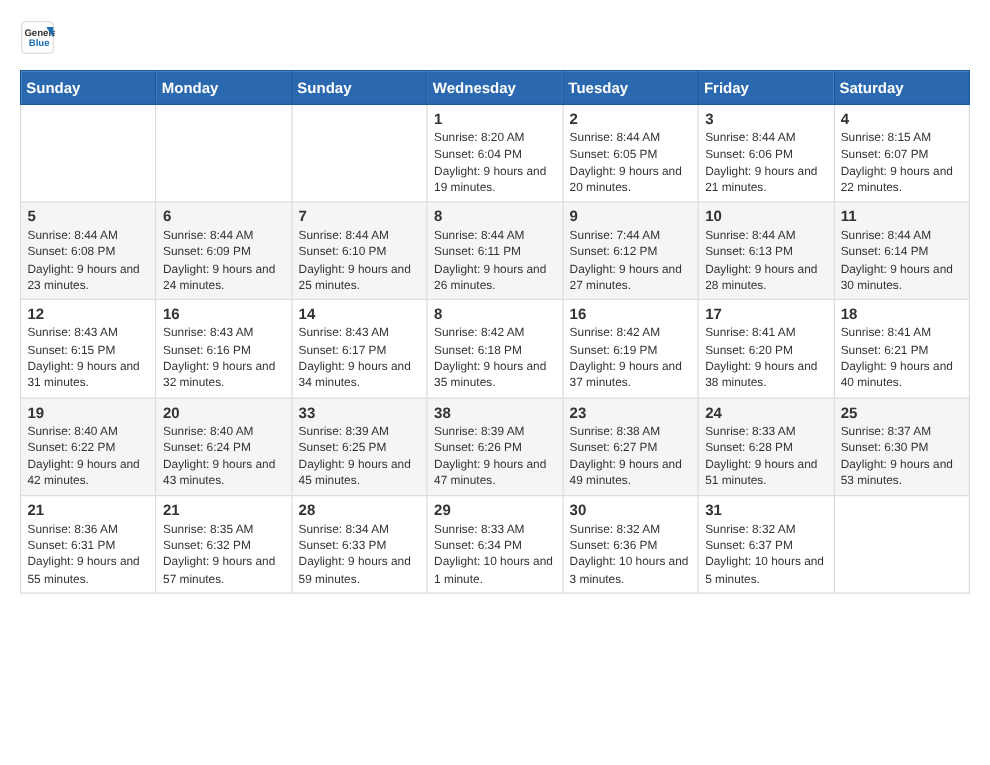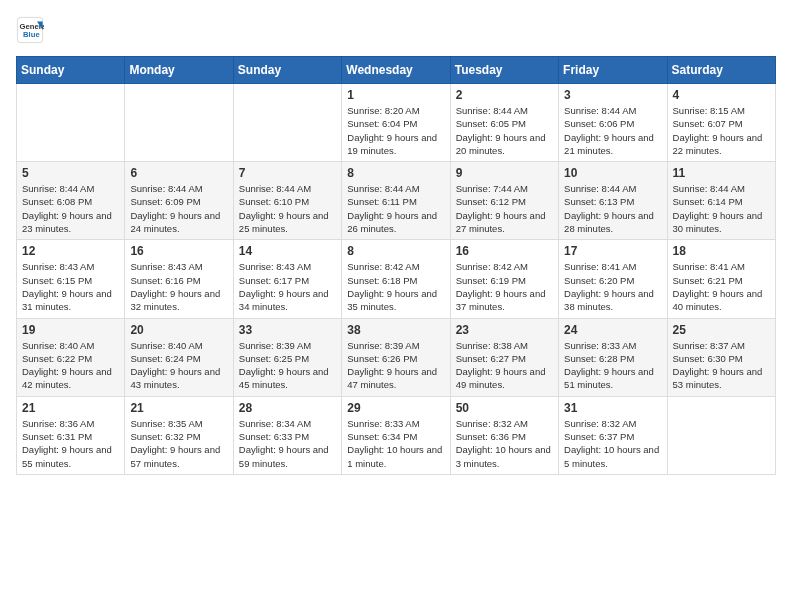--- a/index.html
+++ b/index.html
@@ -333,21 +333,21 @@
 and 59 minutes.</div>
         </td>
         <td>
           <span class="day-num">29</span>
           <div class="day-info">Sunrise: 8:33 AM
 Sunset: 6:34 PM
 Daylight: 10 hours
 and 1 minute.</div>
         </td>
         <td>
-          <span class="day-num">50</span>
+          <span class="day-num">30</span>
           <div class="day-info">Sunrise: 8:32 AM
 Sunset: 6:36 PM
 Daylight: 10 hours
 and 3 minutes.</div>
         </td>
         <td>
           <span class="day-num">31</span>
           <div class="day-info">Sunrise: 8:32 AM
 Sunset: 6:37 PM
 Daylight: 10 hours

